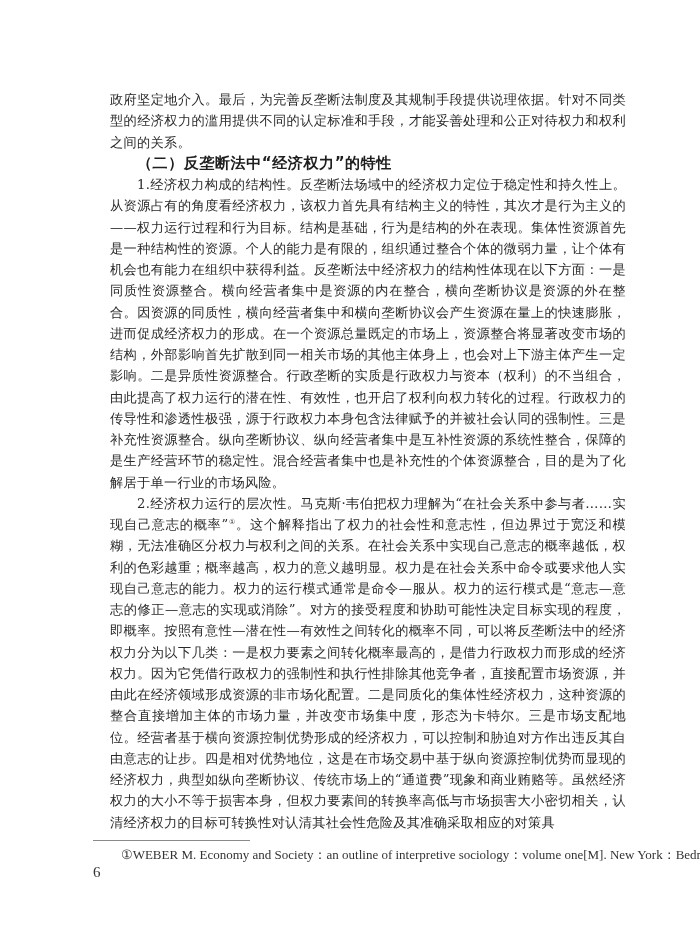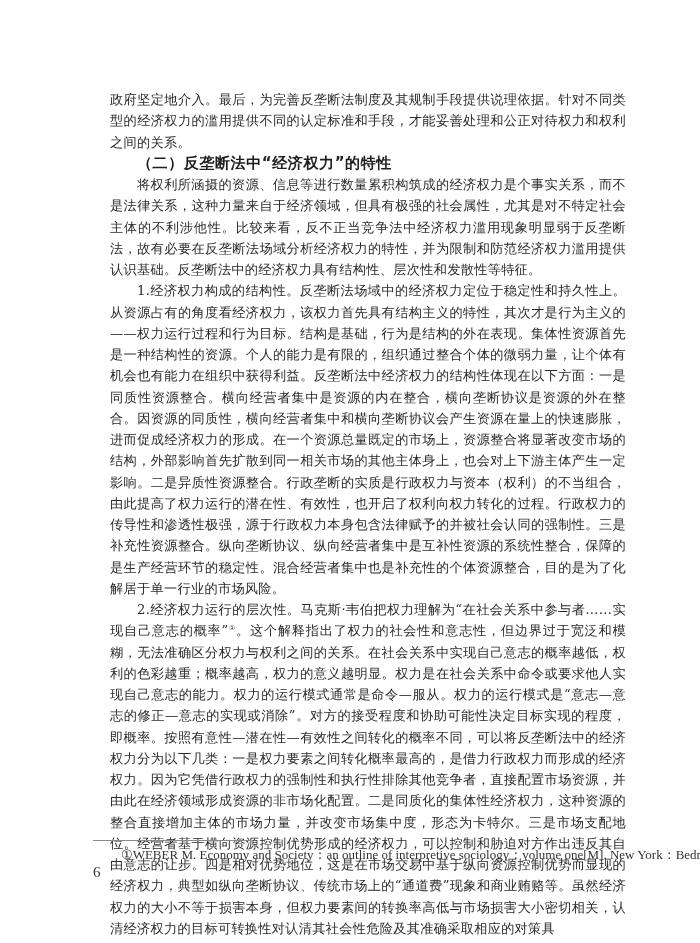--- a/index.html
+++ b/index.html
@@ -38,20 +38,19 @@
     font-family: "Liberation Serif", "DejaVu Serif", serif;
     font-size: 15px; color: #333;
   }
 </style>
 </head>
 <body>
 
 <div class="page">
   <p>政府坚定地介入。最后，为完善反垄断法制度及其规制手段提供说理依据。针对不同类型的经济权力的滥用提供不同的认定标准和手段，才能妥善处理和公正对待权力和权利之间的关系。</p>
   <p class="heading">（二）反垄断法中“经济权力”的特性</p>
-  <p class="indent">将权利所涵摄的资源、信息等进行数量累积构筑成的经济权力是个事实关系，而不是法律关系，这种力量来自于经济领域，但具有极强的社会属性，尤其是对不特定社会主体的不利涉他性。比较来看，反不正当竞争法中经济权力滥用现象明显弱于反垄断法，故有必要在反垄断法场域分析经济权力的特性，并为限制和防范经济权力滥用提供认识基础。反垄断法中的经济权力具有结构性、层次性和发散性等特征。</p>
   <p class="indent">1.经济权力构成的结构性。反垄断法场域中的经济权力定位于稳定性和持久性上。从资源占有的角度看经济权力，该权力首先具有结构主义的特性，其次才是行为主义的——权力运行过程和行为目标。结构是基础，行为是结构的外在表现。集体性资源首先是一种结构性的资源。个人的能力是有限的，组织通过整合个体的微弱力量，让个体有机会也有能力在组织中获得利益。反垄断法中经济权力的结构性体现在以下方面：一是同质性资源整合。横向经营者集中是资源的内在整合，横向垄断协议是资源的外在整合。因资源的同质性，横向经营者集中和横向垄断协议会产生资源在量上的快速膨胀，进而促成经济权力的形成。在一个资源总量既定的市场上，资源整合将显著改变市场的结构，外部影响首先扩散到同一相关市场的其他主体身上，也会对上下游主体产生一定影响。二是异质性资源整合。行政垄断的实质是行政权力与资本（权利）的不当组合，由此提高了权力运行的潜在性、有效性，也开启了权利向权力转化的过程。行政权力的传导性和渗透性极强，源于行政权力本身包含法律赋予的并被社会认同的强制性。三是补充性资源整合。纵向垄断协议、纵向经营者集中是互补性资源的系统性整合，保障的是生产经营环节的稳定性。混合经营者集中也是补充性的个体资源整合，目的是为了化解居于单一行业的市场风险。</p>
   <p class="indent"><span>2.经济权力运行的层次性。马克斯·韦伯把权力理解为“在社会关系中参与者……实现自己意志的概率”</span><sup class="fn">①</sup><span>。这个解释指出了权力的社会性和意志性，但边界过于宽泛和模糊，无法准确区分权力与权利之间的关系。在社会关系中实现自己意志的概率越低，权利的色彩越重；概率越高，权力的意义越明显。权力是在社会关系中命令或要求他人实现自己意志的能力。权力的运行模式通常是命令—服从。权力的运行模式是“意志—意志的修正—意志的实现或消除”。对方的接受程度和协助可能性决定目标实现的程度，即概率。按照有意性—潜在性—有效性之间转化的概率不同，可以将反垄断法中的经济权力分为以下几类：一是权力要素之间转化概率最高的，是借力行政权力而形成的经济权力。因为它凭借行政权力的强制性和执行性排除其他竞争者，直接配置市场资源，并由此在经济领域形成资源的非市场化配置。二是同质化的集体性经济权力，这种资源的整合直接增加主体的市场力量，并改变市场集中度，形态为卡特尔。三是市场支配地位。经营者基于横向资源控制优势形成的经济权力，可以控制和胁迫对方作出违反其自由意志的让步。四是相对优势地位，这是在市场交易中基于纵向资源控制优势而显现的经济权力，典型如纵向垄断协议、传统市场上的“通道费”现象和商业贿赂等。虽然经济权力的大小不等于损害本身，但权力要素间的转换率高低与市场损害大小密切相关，认清经济权力的目标可转换性对认清其社会性危险及其准确采取相应的对策具</span></p>
 </div>
 
 <div class="fn-rule"></div>
 <div class="footnote">①WEBER M. Economy and Society：an outline of interpretive sociology：volume one[M]. New York：Bedminster Press，1968：53.</div>
 <div class="page-number">6</div>
 
 </body></html>

